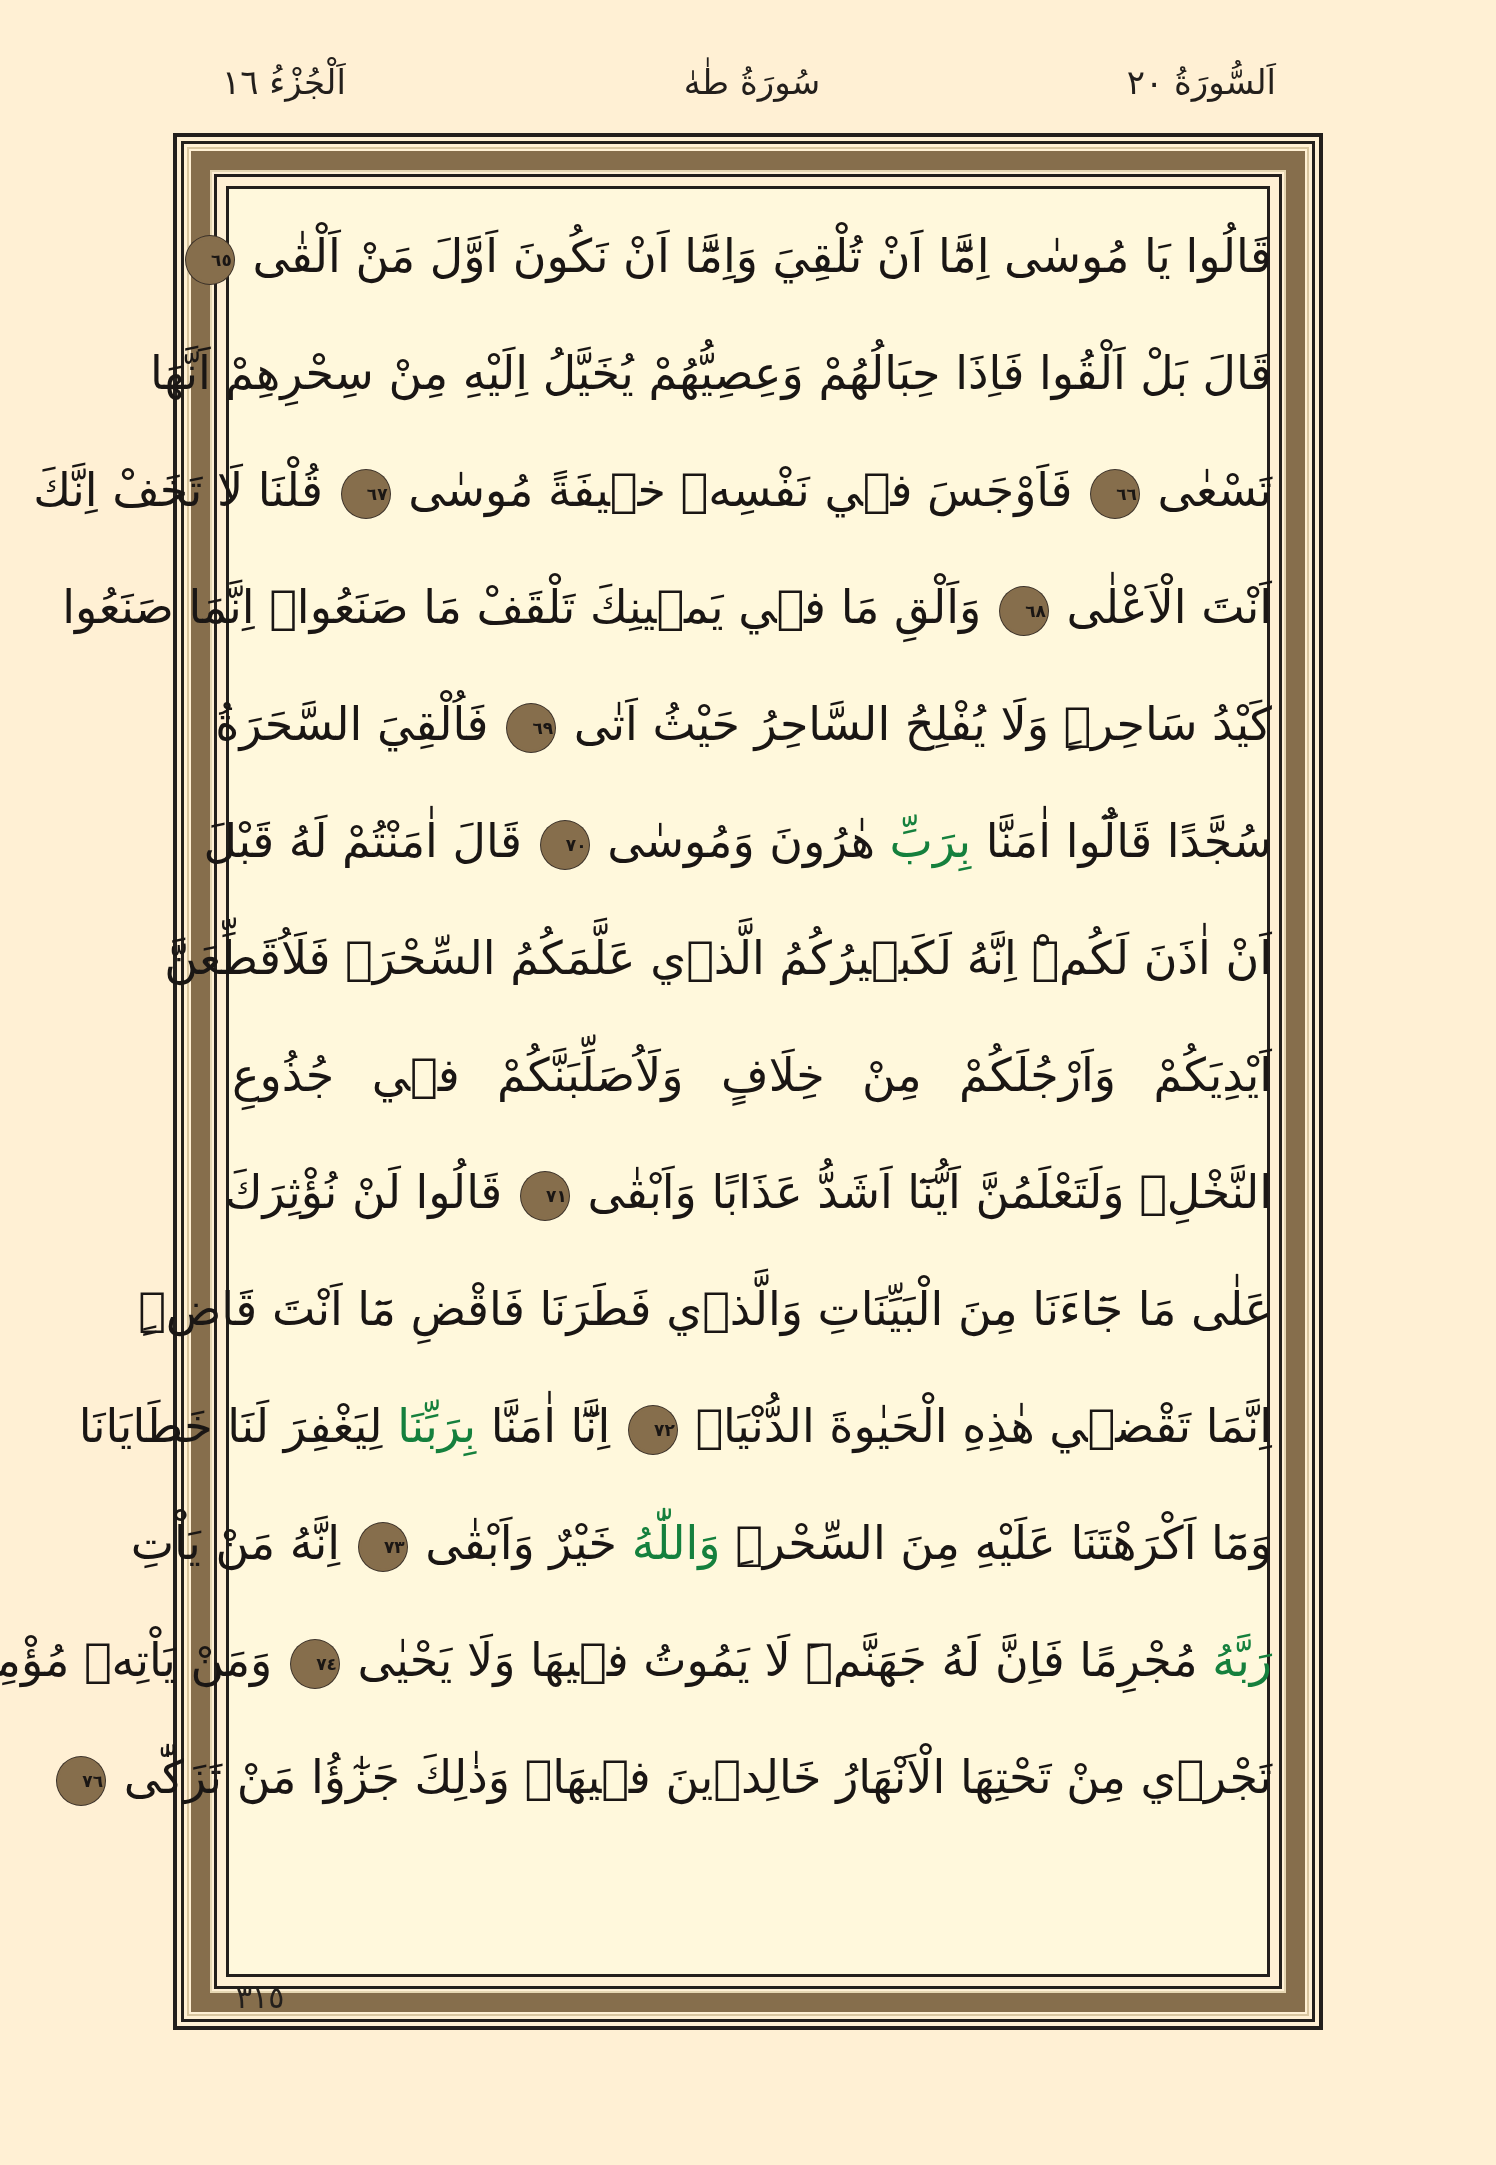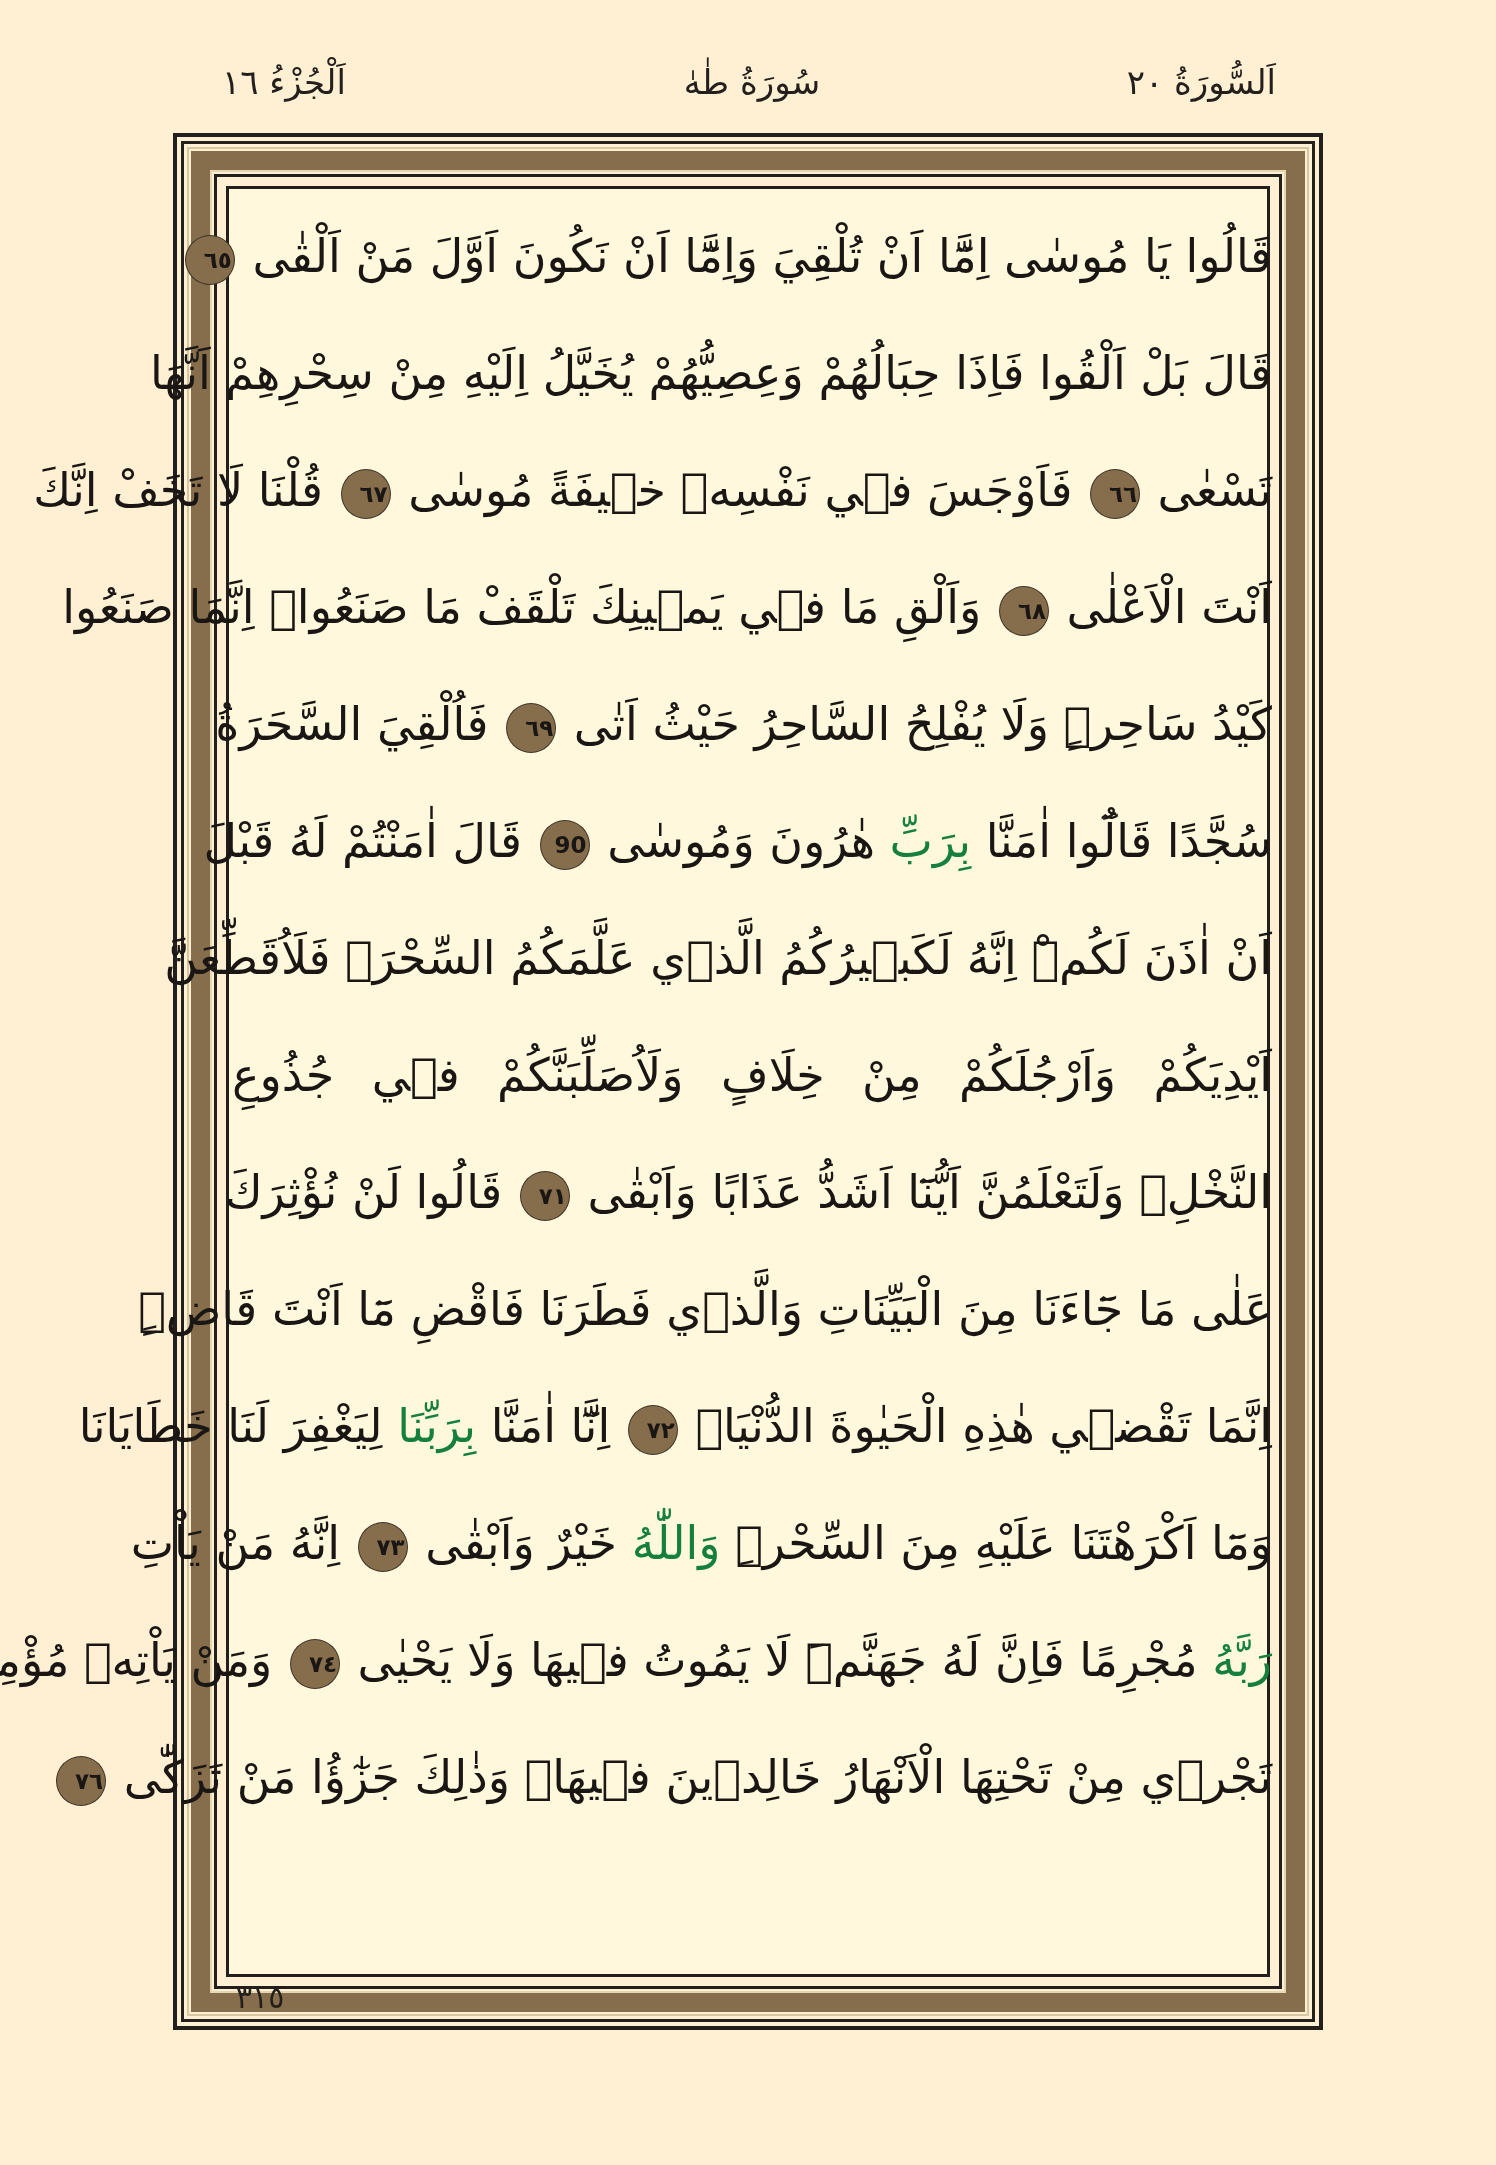--- a/index.html
+++ b/index.html
@@ -18,21 +18,21 @@
   .frame-band { position:absolute; left:2px; top:2px; right:2px; bottom:2px; border:19px solid #866e4c; box-sizing:border-box; }
   .frame-in1 { position:absolute; left:0; top:0; right:0; bottom:0; border:2px solid #e6d7b3; box-sizing:border-box; }
   .frame-in2 { position:absolute; left:2px; top:2px; right:2px; bottom:2px; border:3px solid #231f1c; box-sizing:border-box; }
   .frame-in3 { position:absolute; left:3px; top:3px; right:3px; bottom:3px; border:3px solid #fff0d4; box-sizing:border-box; }
   .frame-in4 { position:absolute; left:3px; top:3px; right:3px; bottom:3px; border:3px solid #231f1c; box-sizing:border-box; background:#fff8dc; }
   .text-area { position:absolute; left:232px; top:198px; width:1040px; }
   .line { direction:rtl; height:117px; line-height:117px; font-size:46px; white-space:nowrap;
     text-align:justify; text-align-last:justify; color:#1a1614; }
   .red { color:#15803d; }
   .mark { display:inline-block; width:44px; height:44px; line-height:44px; text-align:center;
-    vertical-align:middle; font-size:23px; font-weight:bold; color:#1a1614; background:#866e4c;
+    vertical-align:middle; font-size:17px; font-weight:bold; color:#1a1614; background:#866e4c;
     border-radius:50%; box-shadow:0 0 0 2px #866e4c, 0 0 0 3px #3b3128; margin:0 6px; direction:rtl; }
   .pnum { position:absolute; left:236px; top:1980px; font-size:30px; direction:rtl; color:#231f1c; }
 </style>
 </head>
 <body>
 
 <div class="hdr right">اَلسُّورَةُ ٢٠</div>
 <div class="hdr center">سُورَةُ طٰهٰ</div>
 <div class="hdr left">اَلْجُزْءُ ١٦</div>
 
@@ -51,21 +51,21 @@
     </div>
   </div>
 </div>
 
 <div class="text-area" id="text-area">
     <div class="line"><span>قَالُوا يَا مُوسٰى اِمَّٓا اَنْ تُلْقِيَ وَاِمَّٓا اَنْ نَكُونَ اَوَّلَ مَنْ اَلْقٰى </span><span class="mark">٦٥</span></div>
     <div class="line"><span>قَالَ بَلْ اَلْقُوا فَاِذَا حِبَالُهُمْ وَعِصِيُّهُمْ يُخَيَّلُ اِلَيْهِ مِنْ سِحْرِهِمْ اَنَّهَا</span></div>
     <div class="line"><span>تَسْعٰى </span><span class="mark">٦٦</span><span> فَاَوْجَسَ فٖي نَفْسِهٖ خٖيفَةً مُوسٰى </span><span class="mark">٦٧</span><span> قُلْنَا لَا تَخَفْ اِنَّكَ</span></div>
     <div class="line"><span>اَنْتَ الْاَعْلٰى </span><span class="mark">٦٨</span><span> وَاَلْقِ مَا فٖي يَمٖينِكَ تَلْقَفْ مَا صَنَعُواۜ اِنَّمَا صَنَعُوا</span></div>
     <div class="line"><span>كَيْدُ سَاحِرٍۜ وَلَا يُفْلِحُ السَّاحِرُ حَيْثُ اَتٰى </span><span class="mark">٦٩</span><span> فَاُلْقِيَ السَّحَرَةُ</span></div>
-    <div class="line"><span>سُجَّدًا قَالُٓوا اٰمَنَّا </span><span class="red">بِرَبِّ</span><span> هٰرُونَ وَمُوسٰى </span><span class="mark">90</span><span> قَالَ اٰمَنْتُمْ لَهُ قَبْلَ</span></div>
+    <div class="line"><span>سُجَّدًا قَالُٓوا اٰمَنَّا </span><span class="red">بِرَبِّ</span><span> هٰرُونَ وَمُوسٰى </span><span class="mark">٧٠</span><span> قَالَ اٰمَنْتُمْ لَهُ قَبْلَ</span></div>
     <div class="line"><span>اَنْ اٰذَنَ لَكُمْۜ اِنَّهُ لَكَبٖيرُكُمُ الَّذٖي عَلَّمَكُمُ السِّحْرَۚ فَلَاُقَطِّعَنَّ</span></div>
     <div class="line"><span>اَيْدِيَكُمْ وَاَرْجُلَكُمْ مِنْ خِلَافٍ وَلَاُصَلِّبَنَّكُمْ فٖي جُذُوعِ</span></div>
     <div class="line"><span>النَّخْلِۘ وَلَتَعْلَمُنَّ اَيُّنَٓا اَشَدُّ عَذَابًا وَاَبْقٰى </span><span class="mark">٧١</span><span> قَالُوا لَنْ نُؤْثِرَكَ</span></div>
     <div class="line"><span>عَلٰى مَا جَٓاءَنَا مِنَ الْبَيِّنَاتِ وَالَّذٖي فَطَرَنَا فَاقْضِ مَٓا اَنْتَ قَاضٍۜ</span></div>
     <div class="line"><span>اِنَّمَا تَقْضٖي هٰذِهِ الْحَيٰوةَ الدُّنْيَاۜ </span><span class="mark">٧٢</span><span> اِنَّٓا اٰمَنَّا </span><span class="red">بِرَبِّنَا</span><span> لِيَغْفِرَ لَنَا خَطَايَانَا</span></div>
     <div class="line"><span>وَمَٓا اَكْرَهْتَنَا عَلَيْهِ مِنَ السِّحْرِۜ </span><span class="red">وَاللّٰهُ</span><span> خَيْرٌ وَاَبْقٰى </span><span class="mark">٧٣</span><span> اِنَّهُ مَنْ يَاْتِ</span></div>
     <div class="line"><span class="red">رَبَّهُ</span><span> مُجْرِمًا فَاِنَّ لَهُ جَهَنَّمَۜ لَا يَمُوتُ فٖيهَا وَلَا يَحْيٰى </span><span class="mark">٧٤</span><span> وَمَنْ يَاْتِهٖ مُؤْمِنًا</span></div>
     <div class="line"><span>تَجْرٖي مِنْ تَحْتِهَا الْاَنْهَارُ خَالِدٖينَ فٖيهَاۜ وَذٰلِكَ جَزٰٓؤُا مَنْ تَزَكّٰى </span><span class="mark">٧٦</span></div>
   </div>
 

